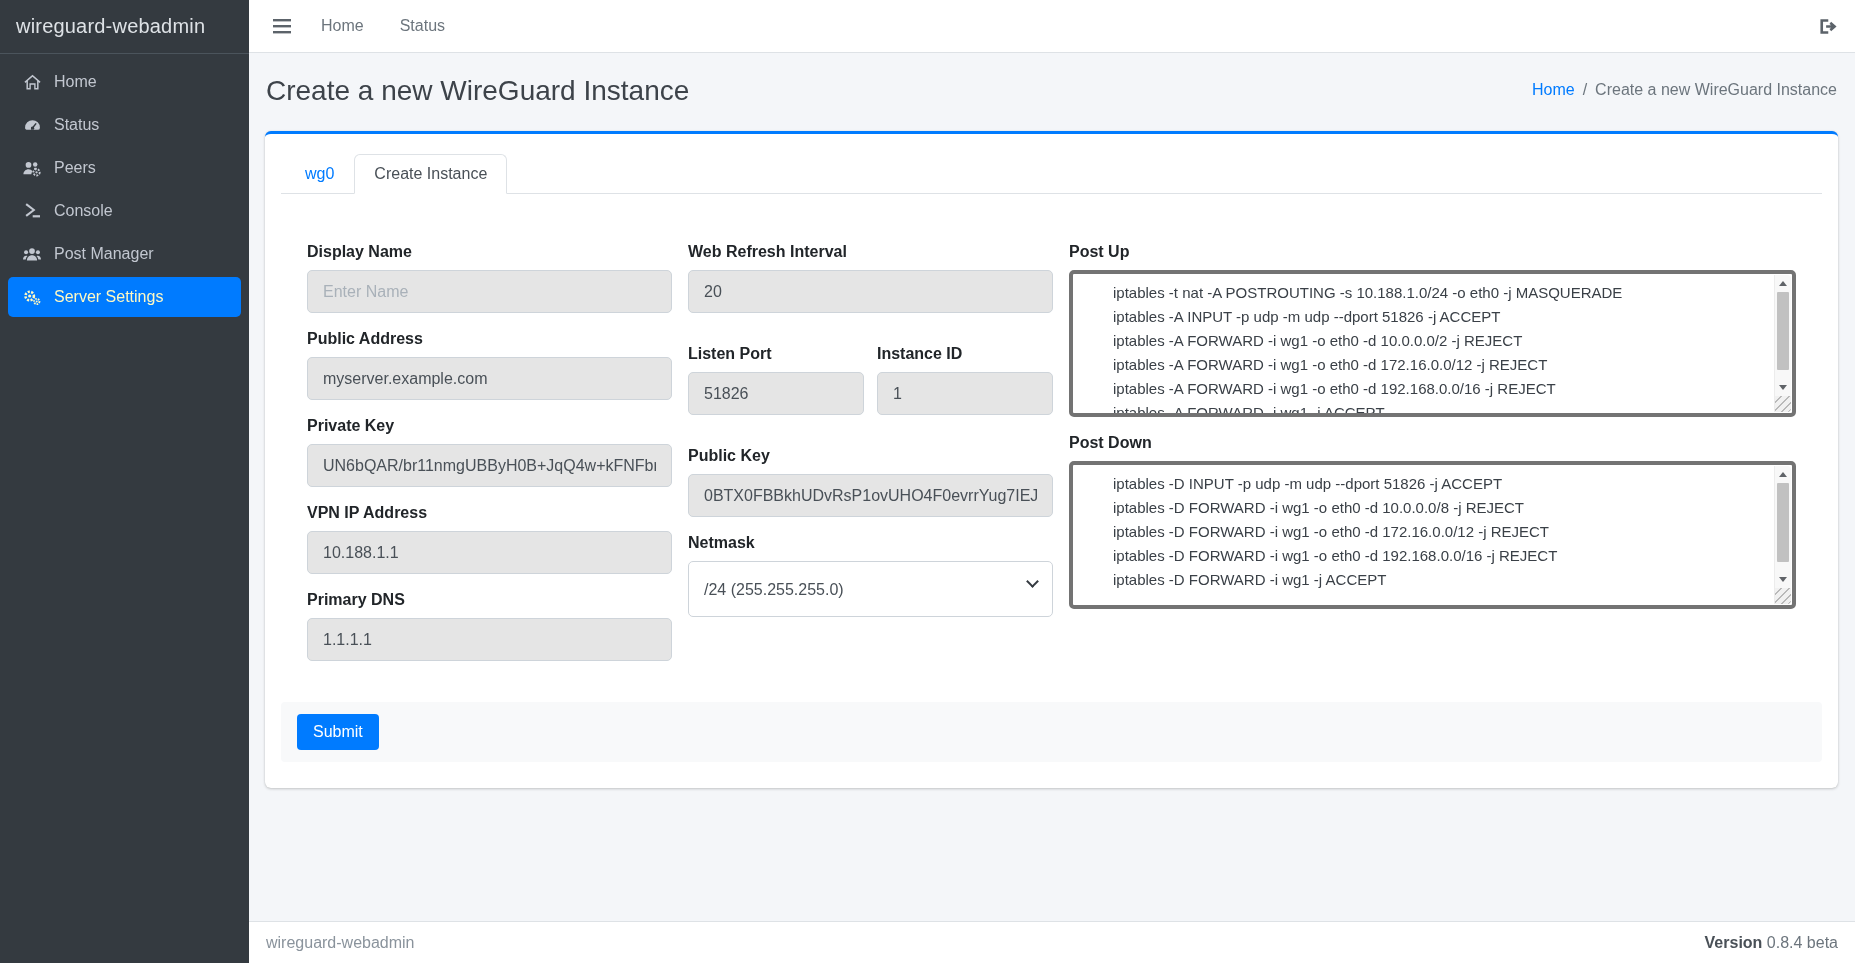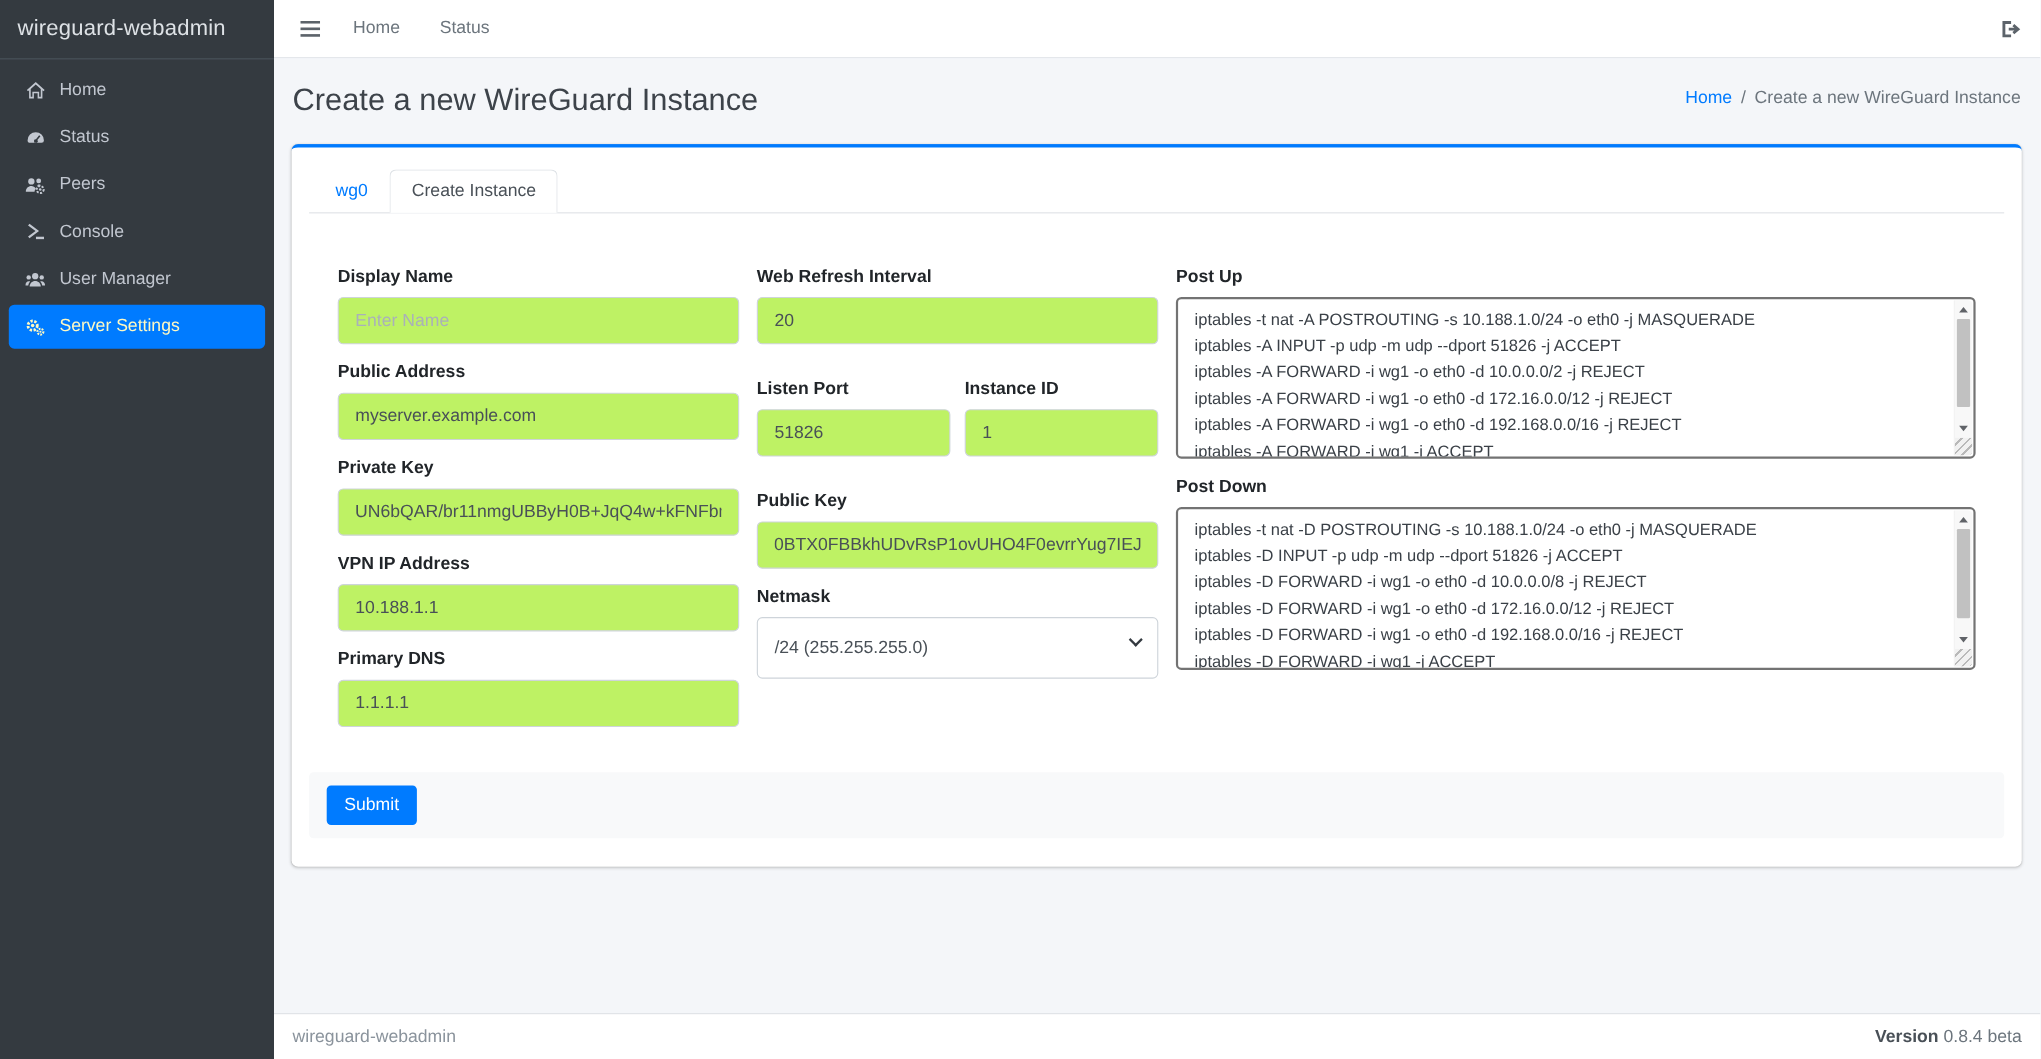--- a/index.html
+++ b/index.html
@@ -52,39 +52,39 @@
 
   .form-area { padding:0 26px; }
   .form-grid { display:flex; gap:16px; }
   .col-a { width:365px; flex:0 0 365px; }
   .col-b { width:365px; flex:0 0 365px; }
   .col-c { flex:1 1 auto; }
   .fgroup { margin-bottom:15px;margin-top:17px; }
   .flabel { display:block; font-size:16px; font-weight:700; color:#212529;
     margin-bottom:9px; }
   .finput { width:100%; height:43px; border:1px solid #ced4da; border-radius:5px;
-    padding:8px 15px; font-size:16px; color:#495057; background:#bef264; outline:none;
+    padding:8px 15px; font-size:16px; color:#495057; background:#e5e5e5; outline:none;
     font-family:"Liberation Sans","DejaVu Sans",sans-serif; }
   .finput::placeholder { color:#a9b1b9; }
   .split { display:flex; gap:13px; }
   .split .fgroup { flex:1; }
 
   
   .selwrap { position:relative; }
   .fselect { appearance:none; -webkit-appearance:none; width:100%; height:56px;
     border:1px solid #ced4da; border-radius:5px; padding:8px 30px 8px 15px;
     font-size:16px; color:#495057; background:#fff; outline:none;
     font-family:"Liberation Sans","DejaVu Sans",sans-serif; }
   .selwrap .chev { position:absolute; right:16px; top:16px; width:9px; height:9px;
     border-right:2px solid #343a40; border-bottom:2px solid #343a40;
     transform:rotate(45deg); pointer-events:none; }
 
   
-  .ta { position:relative; border:2px solid #737373; border-radius:5px;
-    background:#fff; overflow:hidden; }
+  .ta { position:relative; border:4px solid #737373; border-radius:5px;
+    background:#fff; overflow:hidden;padding-left:25px; }
   .ta.pu { height:147px; }
   .ta.pd { height:148px; }
   .ta .lines { padding:7px 30px 7px 15px; font-size:15px; line-height:24px;
     color:#3a4047; white-space:nowrap; overflow:hidden; height:100%; }
   .fsb { position:absolute; top:1px; right:1px; bottom:1px; width:17px;
     background:#f8f8f8; border-left:1px solid #ececec; border-radius:0 4px 4px 0; }
   .fsb-btn { height:16px; display:flex; align-items:center; justify-content:center; }
   .tri-up { width:0; height:0; border-left:4px solid transparent;
     border-right:4px solid transparent; border-bottom:5px solid #606368; }
   .tri-down { width:0; height:0; border-left:4px solid transparent;
@@ -163,21 +163,21 @@
       <span class="icn">
         <svg width="18" height="17" viewBox="0 0 17 16" fill="currentColor">
             <circle cx="8.5" cy="4.8" r="2.7"></circle>
             <path d="M3.7 13.6c0-2.7 2.1-4.8 4.8-4.8s4.8 2.1 4.8 4.8H3.7z"></path>
             <circle cx="2.9" cy="5.8" r="1.9"></circle>
             <path d="M0 12.7c0-2 1.3-3.5 3.1-3.5.4 0 .8.1 1.1.2a6 6 0 0 0-1.7 3.3H0z"></path>
             <circle cx="14.1" cy="5.8" r="1.9"></circle>
             <path d="M17 12.7c0-2-1.3-3.5-3.1-3.5-.4 0-.8.1-1.1.2a6 6 0 0 1 1.7 3.3H17z"></path>
           </svg>
       </span>
-      <span>User Manager</span>
+      <span>Post Manager</span>
     </div>
 
     <div class="side-item active">
       <span class="icn">
         <svg width="18" height="17" viewBox="0 0 17 16" fill="currentColor">
             <circle cx="6.3" cy="6.6" r="4" fill="none" stroke="currentColor" stroke-width="2.4" stroke-dasharray="2 1.3"></circle>
             <circle cx="6.3" cy="6.6" r="1.5"></circle>
             <circle cx="13" cy="11.8" r="2.5" fill="none" stroke="currentColor" stroke-width="1.8" stroke-dasharray="1.5 1"></circle>
             <circle cx="13" cy="11.8" r=".9"></circle>
           </svg>
@@ -302,21 +302,20 @@
                       <span class="tri-down"></span>
                     </div>
                   <div class="fsb-corner"></div>
                 </div>
               </div>
             </div>
             <div class="fgroup">
               <label class="flabel">Post Down</label>
               <div class="ta pd">
                 <div class="lines">
-                  <div>iptables -t nat -D POSTROUTING -s 10.188.1.0/24 -o eth0 -j MASQUERADE</div>
                   <div>iptables -D INPUT -p udp -m udp --dport 51826 -j ACCEPT</div>
                   <div>iptables -D FORWARD -i wg1 -o eth0 -d 10.0.0.0/8 -j REJECT</div>
                   <div>iptables -D FORWARD -i wg1 -o eth0 -d 172.16.0.0/12 -j REJECT</div>
                   <div>iptables -D FORWARD -i wg1 -o eth0 -d 192.168.0.0/16 -j REJECT</div>
                   <div>iptables -D FORWARD -i wg1 -j ACCEPT</div>
                 </div>
                 <div class="fsb">
                   <div class="fsb-btn up">
                       <span class="tri-up"></span>
                     </div>

